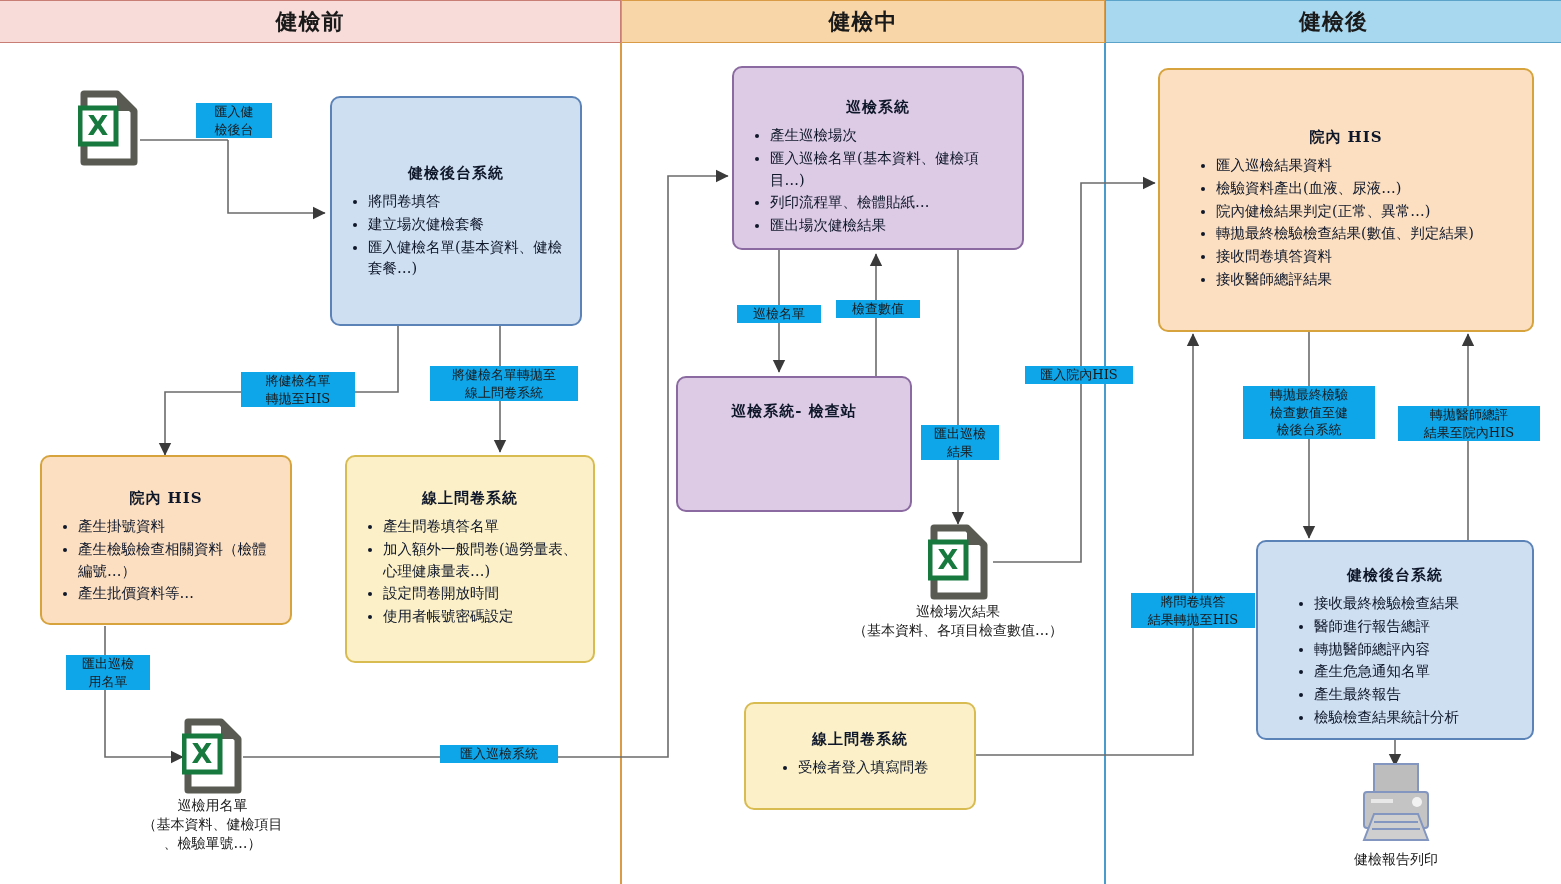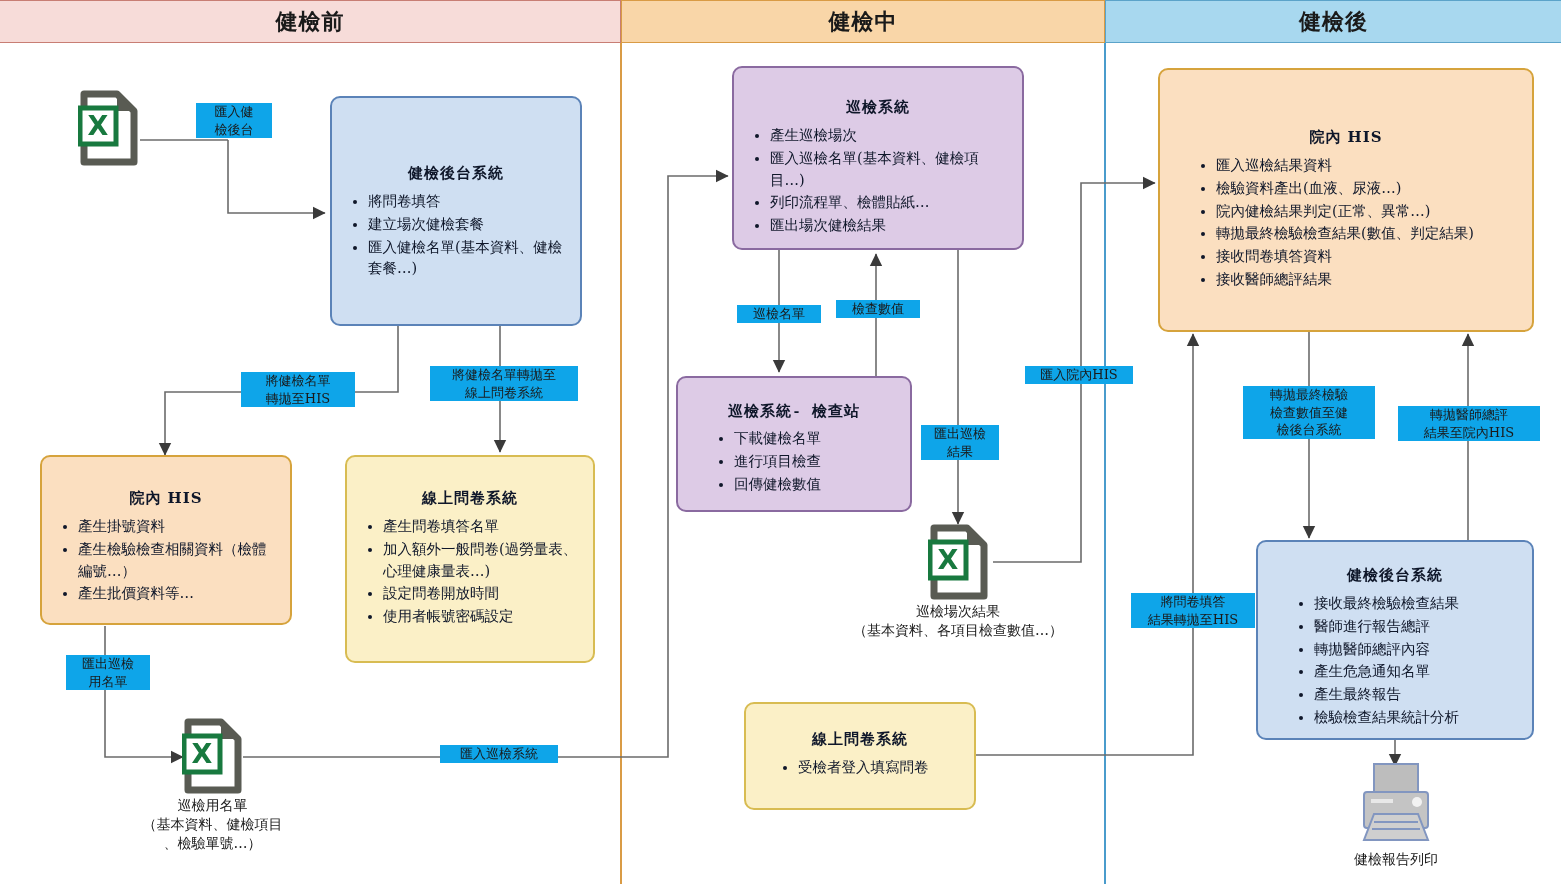--- a/index.html
+++ b/index.html
@@ -202,27 +202,22 @@
   <div class="node n-purple" style="left:732px; top:66px; width:292px; height:184px;">
     <div class="node-title" style="margin-top:20px;">巡檢系統</div>
     <ul>
       <li>產生巡檢場次</li>
       <li>匯入巡檢名單(基本資料、健檢項目…)</li>
       <li>列印流程單、檢體貼紙…</li>
       <li>匯出場次健檢結果</li>
     </ul>
   </div>
 
-  <div class="node n-purple" style="left:676px; top:376px; width:236px; height:136px;font-family:Liberation Mono, monospace;">
+  <div class="node n-purple" style="left:676px; top:376px; width:236px; height:136px;">
     <div class="node-title" style="margin-top:14px;">巡檢系統- 檢查站</div>
-    <ul style="padding-left:42px;">
-      <li>下載健檢名單</li>
-      <li>進行項目檢查</li>
-      <li>回傳健檢數值</li>
-    </ul>
   </div>
 
   <div class="icon-wrap" style="left:928px; top:524px;">
     <svg width="62" height="76" viewBox="0 0 62 76">
       <path d="M6,4 h33 l17,17 v51 H6 z" fill="#ffffff" stroke="#595b53" stroke-width="7" stroke-linejoin="round"></path>
       <path d="M39,4 l17,17 h-17 z" fill="#595b53"></path>
       <rect x="2" y="18" width="36" height="36" fill="#ffffff" stroke="#18793f" stroke-width="5"></rect>
       <text x="20" y="45" font-family="'DejaVu Sans',sans-serif" font-size="27" font-weight="bold" fill="#18793f" text-anchor="middle">X</text>
     </svg>
   </div>

